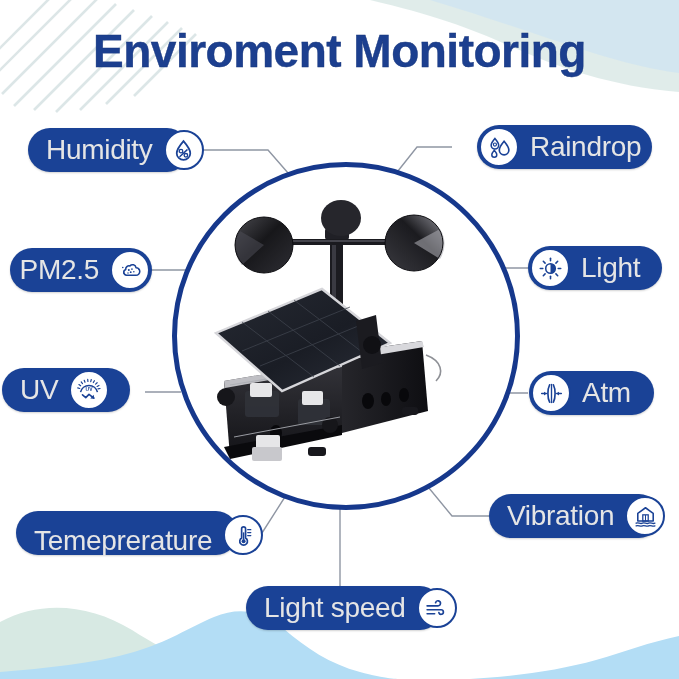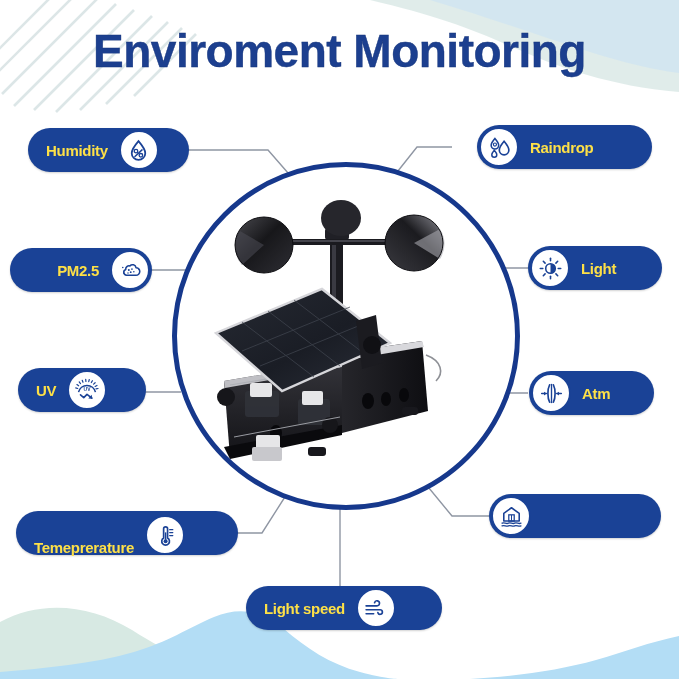--- a/index.html
+++ b/index.html
@@ -42,21 +42,21 @@
     position:absolute;
     display:flex;align-items:center;
     background:#1a4296;
     border-radius:999px;
     height:44px;
     box-sizing:border-box;
     z-index:5;
     box-shadow:0 1px 2px rgba(0,0,0,.18);
   }
   .pill .lbl{
-    color:#fde047;font-weight:bold;font-size:15px;
+    color:#e5e5e5;font-weight:normal;font-size:28px;
     letter-spacing:-0.3px;white-space:nowrap;line-height:1;
   }
   .pill.icon-right .lbl{padding-left:18px;padding-right:9px;}
   .pill.icon-left  .lbl{padding-right:20px;padding-left:9px;}
   .ibubble{
     width:40px;height:40px;min-width:40px;border-radius:50%;
     background:#ffffff;border:2.5px solid #1a4296;box-sizing:border-box;
     display:flex;align-items:center;justify-content:center;
     margin:0 2px;
   }
@@ -241,21 +241,21 @@
         <circle cx="12.2" cy="13.6" r="0.9" fill="#1a4296"></circle>
         <circle cx="15.2" cy="13.2" r="0.75" fill="#1a4296"></circle>
         <circle cx="9.6" cy="14.4" r="0.7" fill="#1a4296"></circle>
         <circle cx="4.6" cy="9.2" r="0.75" fill="#1a4296"></circle>
         <circle cx="5.6" cy="14.6" r="0.65" fill="#1a4296"></circle>
         <circle cx="20" cy="11" r="0.7" fill="#1a4296"></circle>
       </svg>
     </span>
   </div>
 
-  <div class="pill icon-right" style="left:18px;top:368px;width:128px;">
+  <div class="pill icon-right" style="left:2px;top:368px;width:128px;">
     <span class="lbl">UV</span>
     <span class="ibubble">
       <svg viewBox="0 0 24 24" width="26" height="26">
         <g stroke="#1a4296" stroke-width="1.1" stroke-linecap="round">
           <line x1="3.4" y1="10.6" x2="1.6" y2="10"></line>
           <line x1="4.3" y1="8.1" x2="2.7" y2="7"></line>
           <line x1="6" y1="6.1" x2="4.8" y2="4.6"></line>
           <line x1="8.3" y1="4.8" x2="7.6" y2="3"></line>
           <line x1="11" y1="4.1" x2="10.8" y2="2.2"></line>
           <line x1="13.6" y1="4.2" x2="14.1" y2="2.3"></line>
@@ -331,20 +331,21 @@
           <line x1="17.2" y1="17.2" x2="18.9" y2="18.9"></line>
           <line x1="18.9" y1="5.1" x2="17.2" y2="6.8"></line>
           <line x1="6.8" y1="17.2" x2="5.1" y2="18.9"></line>
         </g>
       </svg>
     </span>
     <span class="lbl">Light</span>
   </div>
 
   <div class="pill icon-right" style="left:489px;top:494px;width:172px;">
+    <span class="lbl">Vibration</span>
     <span class="ibubble">
       <svg viewBox="0 0 24 24" width="25" height="25">
         <path d="M12 3.6 L 19.4 9 V16.4 H 4.6 V9 Z" fill="none" stroke="#1a4296" stroke-width="1.5" stroke-linejoin="round"></path>
         <rect x="9.4" y="10.4" width="5.2" height="6" fill="none" stroke="#1a4296" stroke-width="1.2"></rect>
         <line x1="12" y1="10.6" x2="12" y2="16.2" stroke="#1a4296" stroke-width="1"></line>
         <g stroke="#1a4296" stroke-width="1.3" fill="none" stroke-linecap="round">
           <path d="M3 18.4 C5 17.2 7 19.6 9 18.4 C11 17.2 13 19.6 15 18.4 C17 17.2 19 19.6 21 18.4"></path>
           <path d="M3 21 C5 19.8 7 22.2 9 21 C11 19.8 13 22.2 15 21 C17 19.8 19 22.2 21 21"></path>
         </g>
       </svg>

